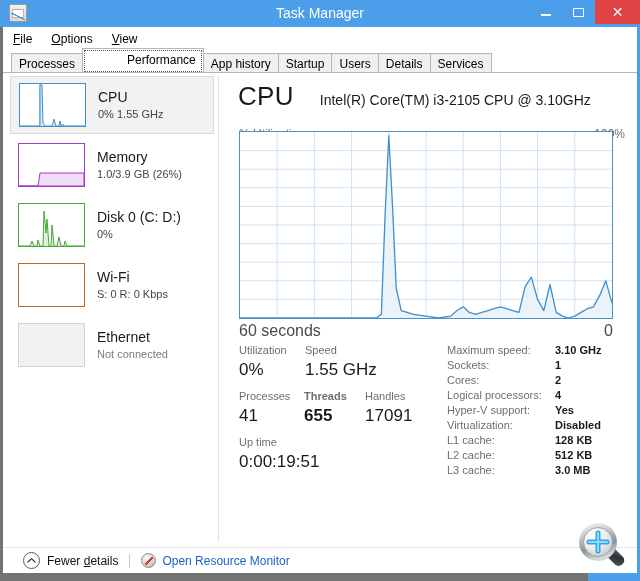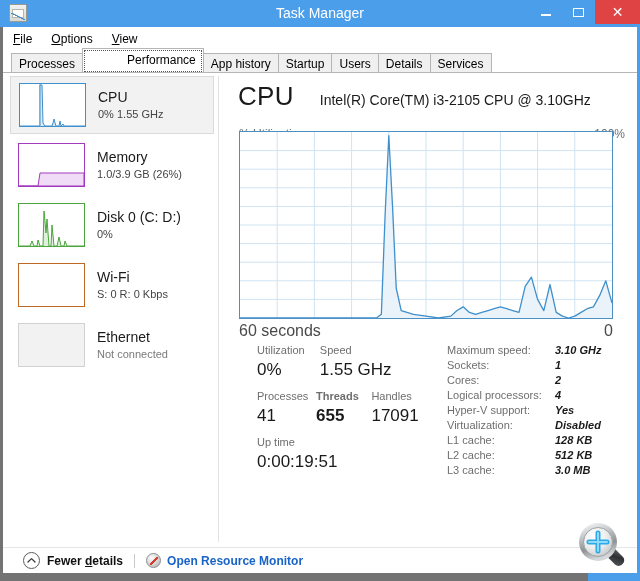--- a/index.html
+++ b/index.html
@@ -219,50 +219,49 @@
     width: 374px;
     display: flex; justify-content: space-between;
     font-size: 16px; color: #4a4a4a; gap: 17px;
   }
 
   
   .stats-left {
     position: absolute; left: 8px; top: 270px;
     width: 195px;
   }
-  .stat-row { display: flex; margin-left: 18px; }
+  .stat-row { display: flex; }
   .stat-cell { box-sizing: border-box; }
   .stat-lbl { font-size: 11px; color: #6e6e6e; line-height: 15px; }
   .stat-val { font-size: 17px; color: #1a1a1a; line-height: 24px; }
   .sr1 .c1 { width: 66px; }
   .sr1 .c2 { width: 120px; }
   .sr2 { margin-top: 7px; }
   .sr2 .c1 { width: 66px; }
   .sr2 .c2 { width: 62px; font-weight: bold; }
   .sr2 .c3 { width: 70px; }
   .sr3 { margin-top: 7px; }
 
   .specs {
     position: absolute; left: 200px; top: 270px;
     width: 200px;
   }
   .spec-row { display: flex; line-height: 15px; padding-left: 16px; }
   .spec-lbl { width: 108px; font-size: 11px; color: #6e6e6e; }
-  .spec-val { font-size: 11px; color: #1a1a1a; font-weight: bold; font-style: italic; }
+  .spec-val { font-size: 11px; color: #1a1a1a; font-weight: bold; }
 
   
   .bottombar {
     position: absolute; left: 0; top: 520px;
     width: 634px; height: 26px;
     background: #ffffff;
     border-top: 1px solid #e6e6e6;
     display: flex; align-items: center;
     padding-left: 20px;
     box-sizing: border-box;
-    font-weight: bold;
   }
   .chevron-circle {
     width: 15px; height: 15px; border-radius: 50%;
     border: 1px solid #5c5c5c;
     display: inline-flex; align-items: center; justify-content: center;
     margin-right: 7px;
     flex: 0 0 auto;
   }
   .chevron-circle svg { display:block; }
   .fewer-label { font-size: 12px; color: #111111; }

